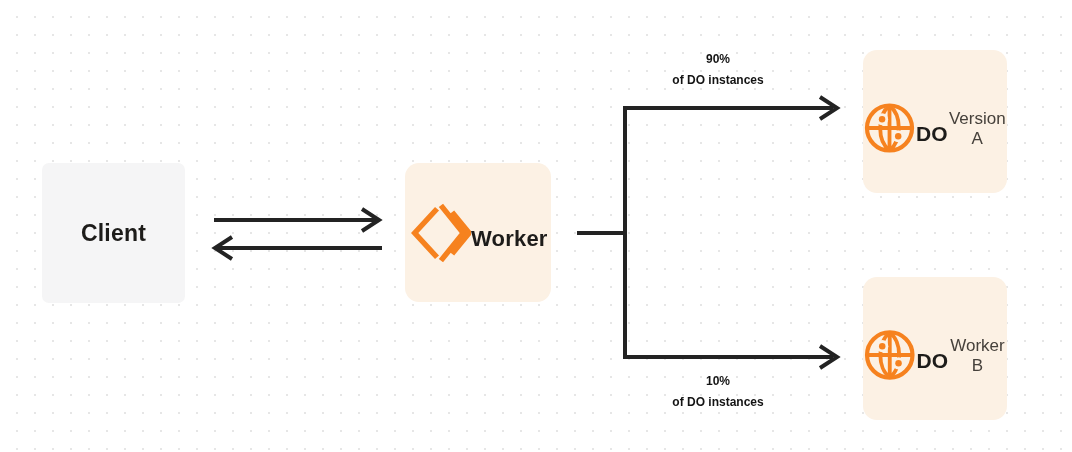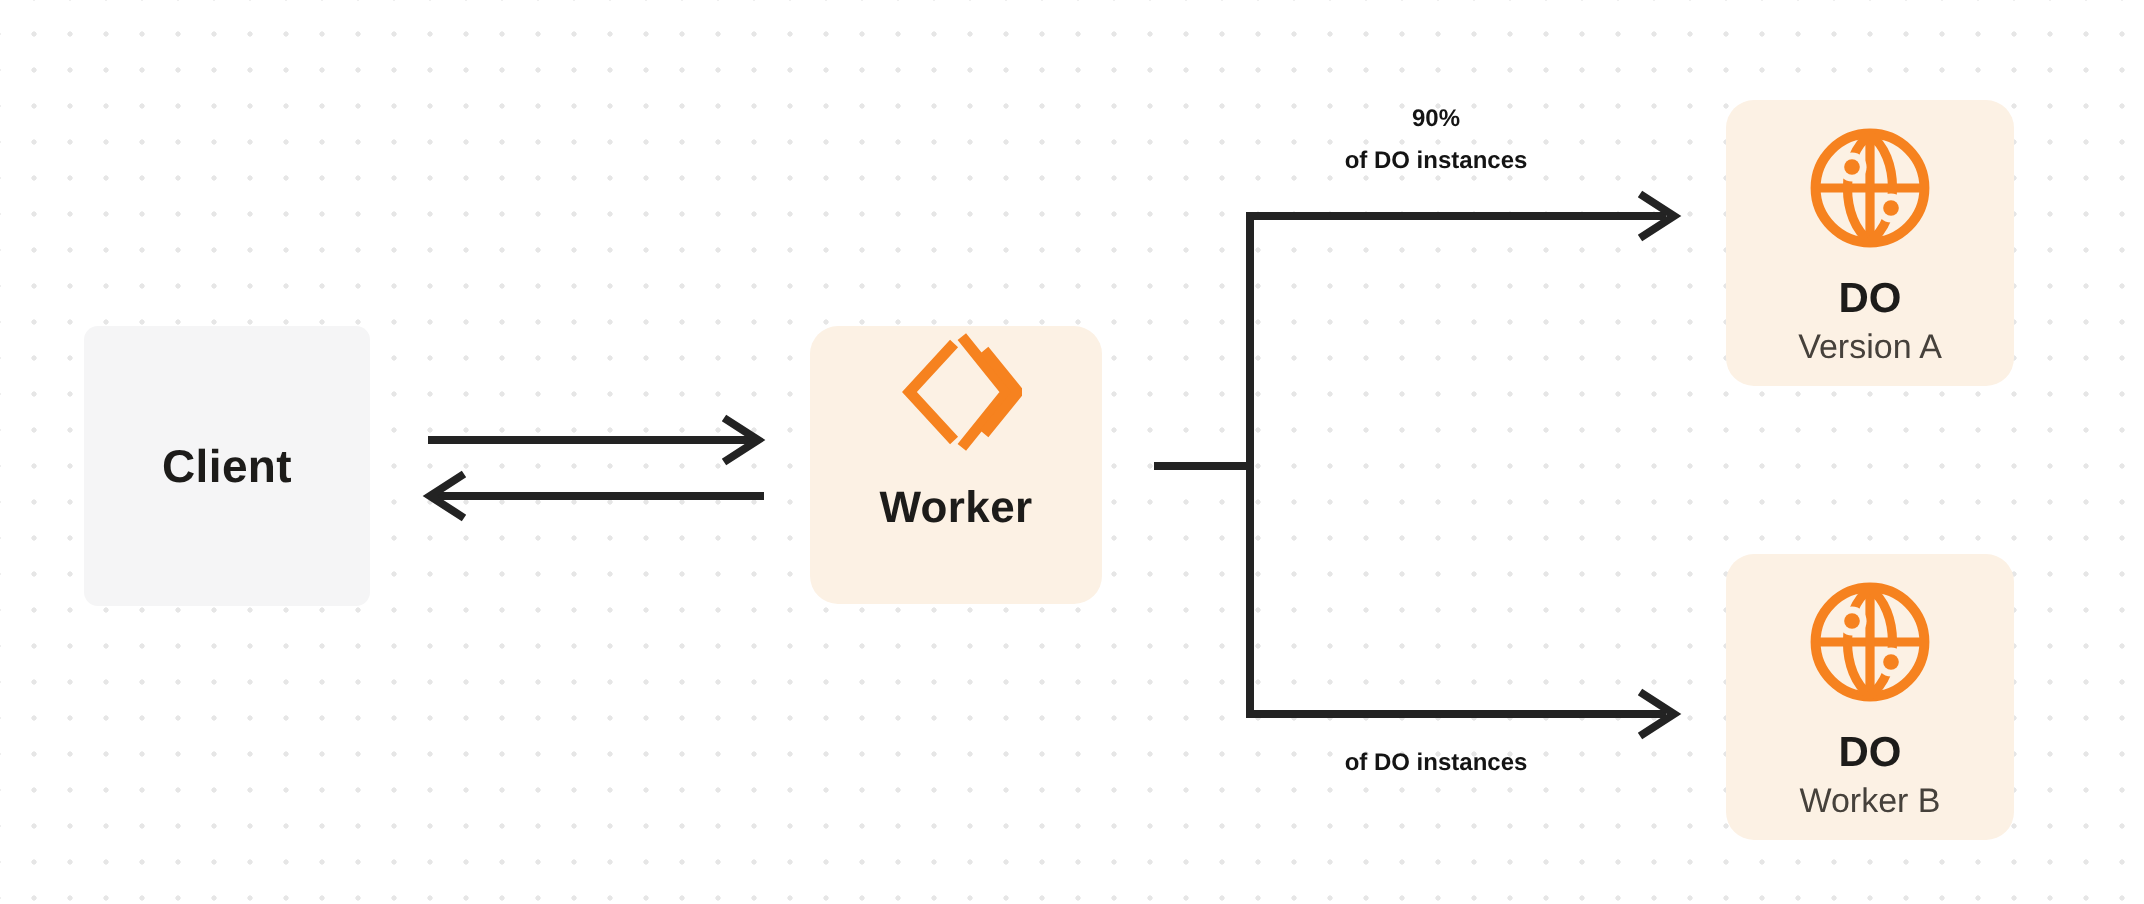--- a/index.html
+++ b/index.html
@@ -11,21 +11,21 @@
   .canvas {
     position: relative;
     width: 1072px; height: 452px;
     background-color: #ffffff;
     background-image: radial-gradient(circle, #e6e6e6 1.2px, transparent 1.4px);
     background-size: 18px 18px;
     background-position: 8px 8px;
   }
   .node {
     position: absolute;
-    display: flex; flex-direction: column;
+    display: flex; flex-direction: row;
     align-items: center; justify-content: center;
     text-align: center;
   }
   .client-node {
     left: 42px; top: 163px; width: 143px; height: 140px;
     background: #f5f5f6; border-radius: 7px;
   }
   .client-node .node-label { font-size: 23px; font-weight: bold; color: #1d1c1a; letter-spacing: 0.2px; }
   .worker-node {
     left: 405px; top: 163px; width: 146px; height: 139px;
@@ -124,16 +124,17 @@
     </svg>
     <div class="node-title">DO</div>
     <div class="node-subtitle">Worker B</div>
   </div>
 
   <div class="edge-label edge-label-top">
     <div>90%</div>
     <div>of DO instances</div>
   </div>
   <div class="edge-label edge-label-bottom">
+    <div>10%</div>
     <div>of DO instances</div>
   </div>
 
 </div>
 
 </body></html>

